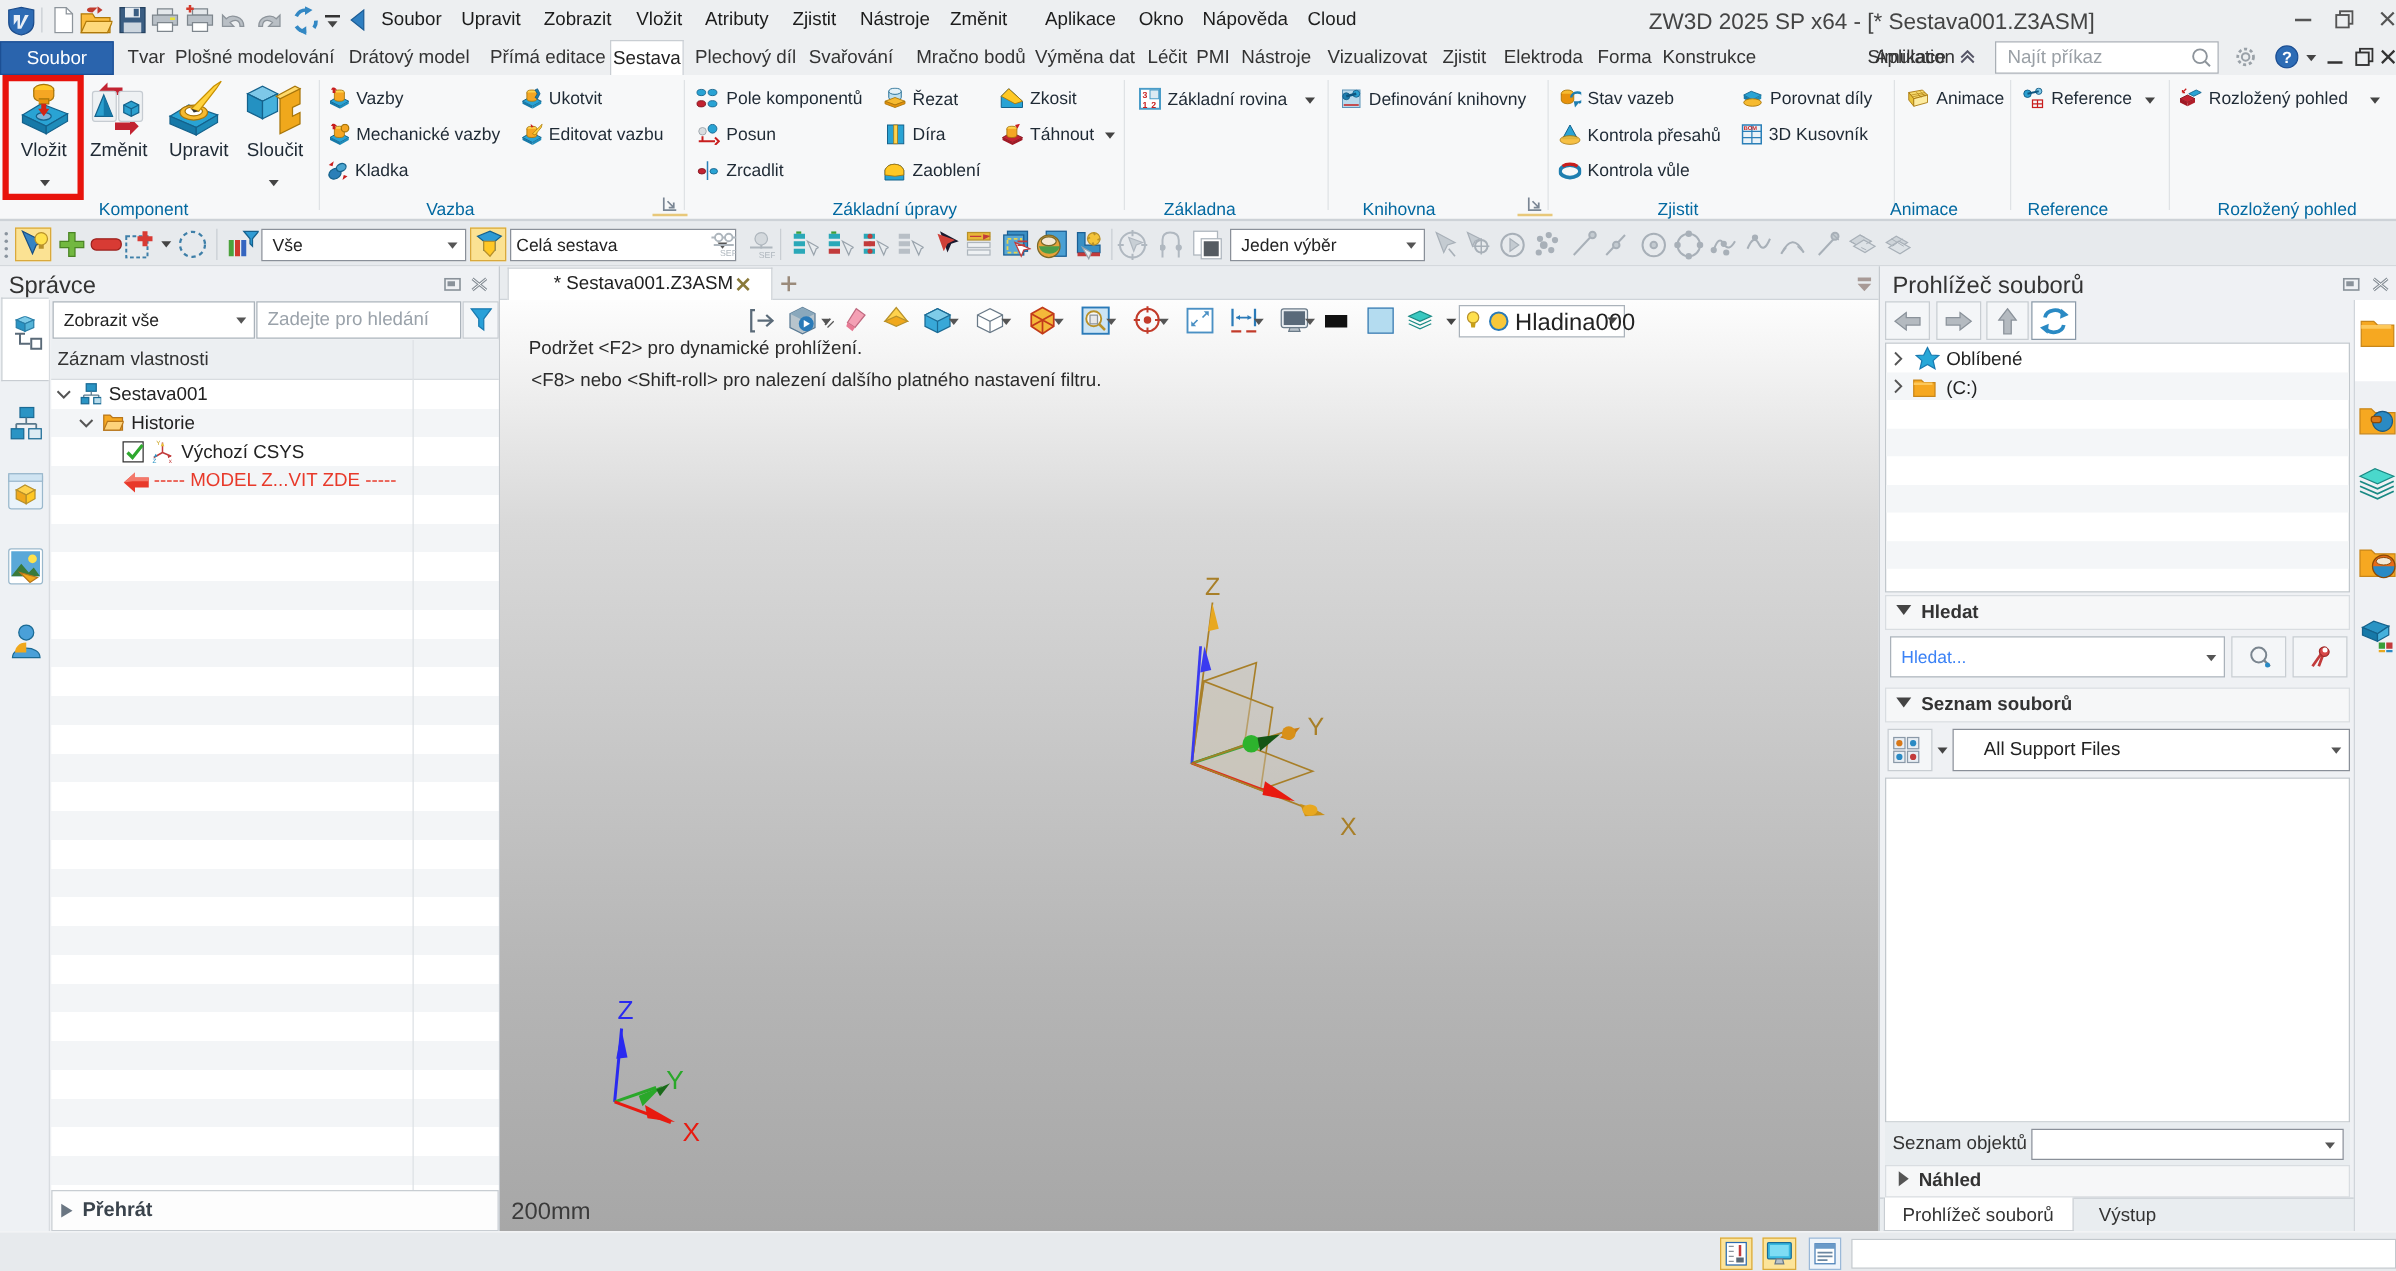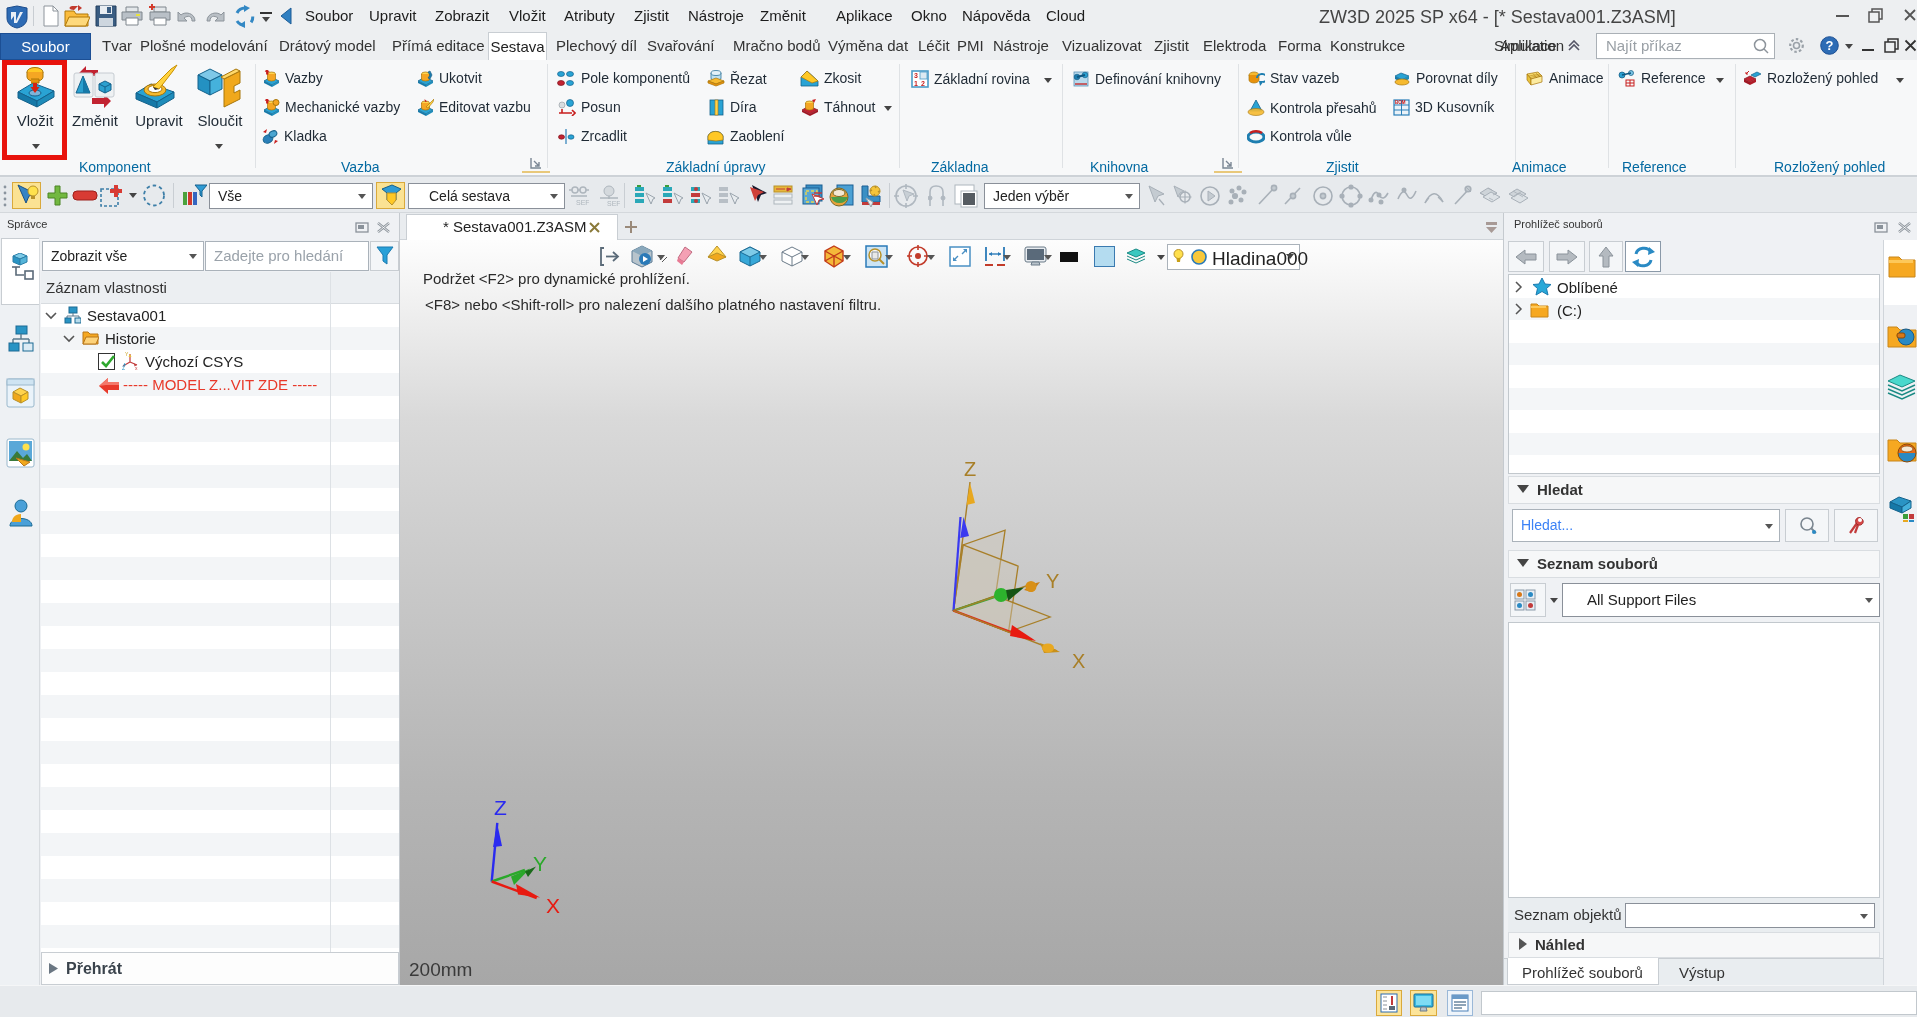--- a/index.html
+++ b/index.html
@@ -21,21 +21,21 @@
 .ri svg{vertical-align:-4px;margin-right:5px}
 .r1{top:10px}.r2{top:39px}.r3{top:68px}
 .bigbtn{text-align:center;font-size:15px;color:#1f2a35}
 .dda{display:inline-block;width:0;height:0;border-left:4px solid transparent;border-right:4px solid transparent;border-top:5px solid #444}
 
 #toolbar{top:178px;left:0;width:1917px;height:35px;background:#e7eaed;border-bottom:1px solid #d4d8dc}
 .combo{background:#fff;border:1px solid #8a9099;font-size:14px;color:#222}
 .cara{position:absolute;right:6px;top:50%;margin-top:-2px;width:0;height:0;border-left:4px solid transparent;border-right:4px solid transparent;border-top:5px solid #555}
 
 #lpanel{top:213px;left:0;width:400px;height:772px;background:#eff1f4;border-right:1px solid #c5cacf}
-#lptitle,#rptitle{font-size:11px;color:#333}
+#lptitle,#rptitle{font-size:19px;color:#333}
 #viewport{top:240px;left:400px;width:1103px;height:745px;background:linear-gradient(#fdfdfd 0%,#d9d9d9 24%,#bdbdbd 62%,#b5b5b5 73%,#a7a7a7 100%)}
 #dtabbar{top:213px;left:400px;width:1103px;height:27px;background:#e9ecef;border-bottom:1px solid #cfd4d9}
 #rpanel{top:213px;left:1503px;width:414px;height:772px;background:#eff1f4;border-left:1px solid #c5cacf}
 #rstrip{top:240px;left:1883px;width:34px;height:745px;background:#eff1f4;border-left:1px solid #d0d5da}
 #sbar{top:985px;left:0;width:1917px;height:32px;background:#e7eaed;border-top:1px solid #f5f6f7}
 .sechead{background:#f6f7f8;border:1px solid #d9dde1;font-size:15px;font-weight:bold;color:#333}
 .tri-r{display:inline-block;width:0;height:0;border-top:6px solid transparent;border-bottom:6px solid transparent;border-left:8px solid #555;margin-right:8px}
 .tri-d{display:inline-block;width:0;height:0;border-left:6px solid transparent;border-right:6px solid transparent;border-top:8px solid #444;margin-right:8px}
 .treerow{font-size:15px;color:#222;height:23px;line-height:23px}
 </style></head>
@@ -427,21 +427,21 @@
  <rect x="6" y="8" width="4" height="13" fill="#d03a2f"></rect>
  <rect x="11" y="8" width="4" height="13" fill="#3565c0"></rect>
  <path d="M13 1 L25 1 L20 7 L20 13 L18 11 L18 7 Z" fill="#2f9bd4" stroke="#15618e"></path>
 </svg>
 <div class="a combo" style="left:209px;top:5px;width:164px;height:26px;line-height:24px;padding-left:8px">Vše<div class="cara"></div></div>
 <div class="a" style="left:376px;top:4px;width:29px;height:27px;background:#fbe293;border:1px solid #d9a93c"></div>
 <svg class="a" style="left:380px;top:6px" width="23" height="23" viewBox="0 0 23 23">
  <path d="M2 5 L12 1 L21 5 L16 9 L16 16 L7 16 L7 9 Z" fill="#2f9bd4" stroke="#15618e"></path>
  <path d="M7 9 L16 9 L16 16 L12 21 L7 16 Z" fill="#ffc825" stroke="#b8912a"></path>
 </svg>
-<div class="a combo" style="left:408px;top:5px;width:157px;height:26px;line-height:24px;padding-left:20px">Celá sestava<div class="cara"></div></div>
+<div class="a combo" style="left:408px;top:5px;width:181px;height:26px;line-height:24px;padding-left:4px">Celá sestava<div class="cara"></div></div>
 
 <svg class="a" style="left:569px;top:7px" width="20" height="22" viewBox="0 0 20 22">
       <circle cx="6" cy="5" r="3" fill="none" stroke="#aeb6bd" stroke-width="1.5"></circle>
       <circle cx="14" cy="5" r="3" fill="none" stroke="#aeb6bd" stroke-width="1.5"></circle>
       <path d="M0 5 L3 5 M9 5 L11 5 M17 5 L20 5 M2 11 L18 11" stroke="#aeb6bd" stroke-width="1.5"></path>
       <text x="7" y="20" font-size="7" fill="#aeb6bd" font-family="Liberation Sans">SEF</text>
     </svg>
 <svg class="a" style="left:598px;top:7px" width="22" height="22" viewBox="0 0 22 22">
       <circle cx="11" cy="6" r="5" fill="#d4d9dd" stroke="#aeb6bd"></circle>
       <path d="M2 13 L20 13 M11 11 L11 14" stroke="#aeb6bd" stroke-width="1.5"></path>

